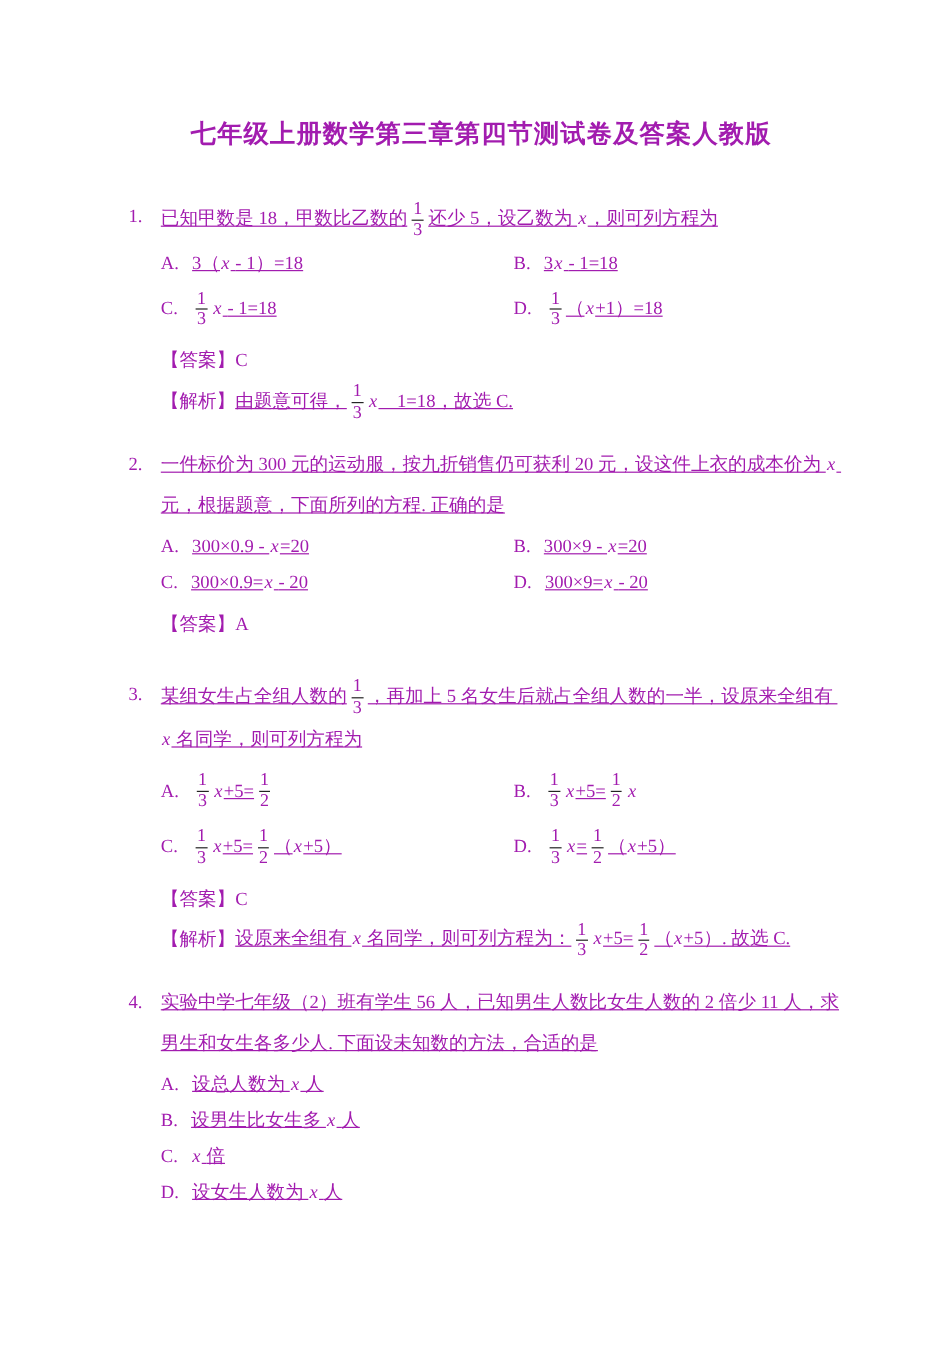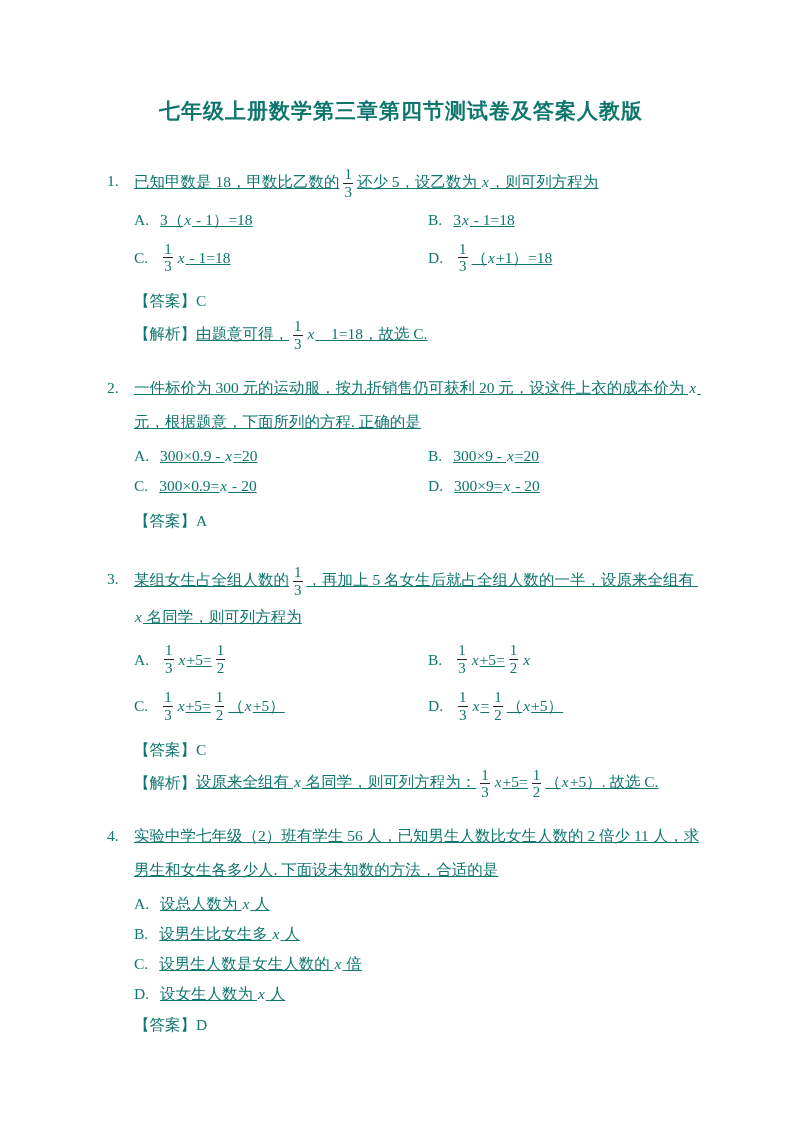--- a/index.html
+++ b/index.html
@@ -1,20 +1,20 @@
 <!DOCTYPE html>
 <html><head>
 <meta charset="utf-8">
 <style>
   html,body{margin:0;padding:0;background:#ffffff;}
   .page{
     position:relative;
     width:793px;height:1122px;
     background:#ffffff;
-    color:#0f766e;
+    color:#a21caf;
     font-family:"Liberation Serif","DejaVu Serif",serif;
     font-size:15.5px;
     box-sizing:border-box;
     padding:96px 88px 0 107px;
     overflow:hidden;
   }
   .title{
     font-size:21px;
     font-weight:bold;
     text-align:center;
@@ -260,30 +260,28 @@
             <span class="opt-label">B.</span>
             <span class="opt-content">
               <span class="trun">设男生比女生多 </span>
               <span class="mvar">x</span>
               <span class="trun"> 人</span>
             </span>
           </div>
           <div class="option">
             <span class="opt-label">C.</span>
             <span class="opt-content">
-              <span class="trun">设男生人数是女生人数的 </span>
               <span class="mvar">x</span>
               <span class="trun"> 倍</span>
             </span>
           </div>
           <div class="option">
             <span class="opt-label">D.</span>
             <span class="opt-content">
               <span class="trun">设女生人数为 </span>
               <span class="mvar">x</span>
               <span class="trun"> 人</span>
             </span>
           </div>
         </div>
-        <div class="answer-row"><span>【答案】</span><span>D</span></div>
       </div>
     </div>
 </div>
 
 </body></html>

